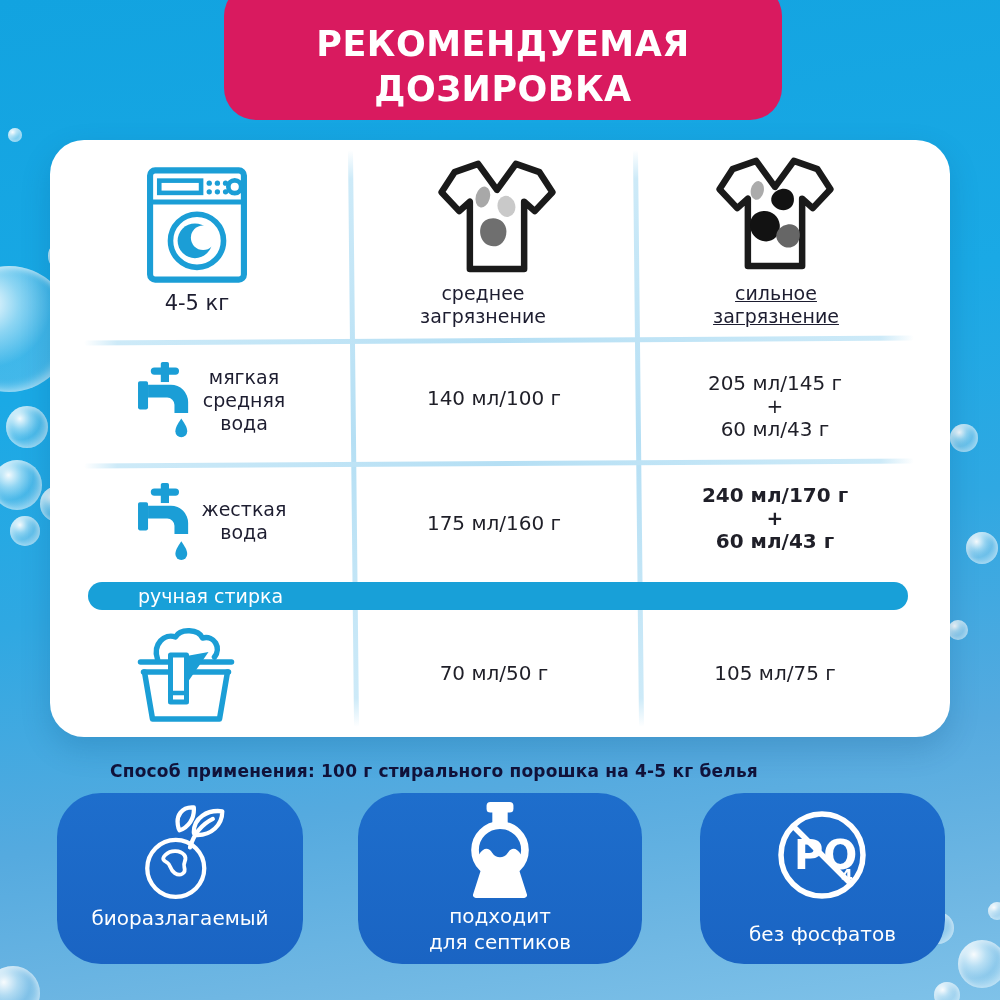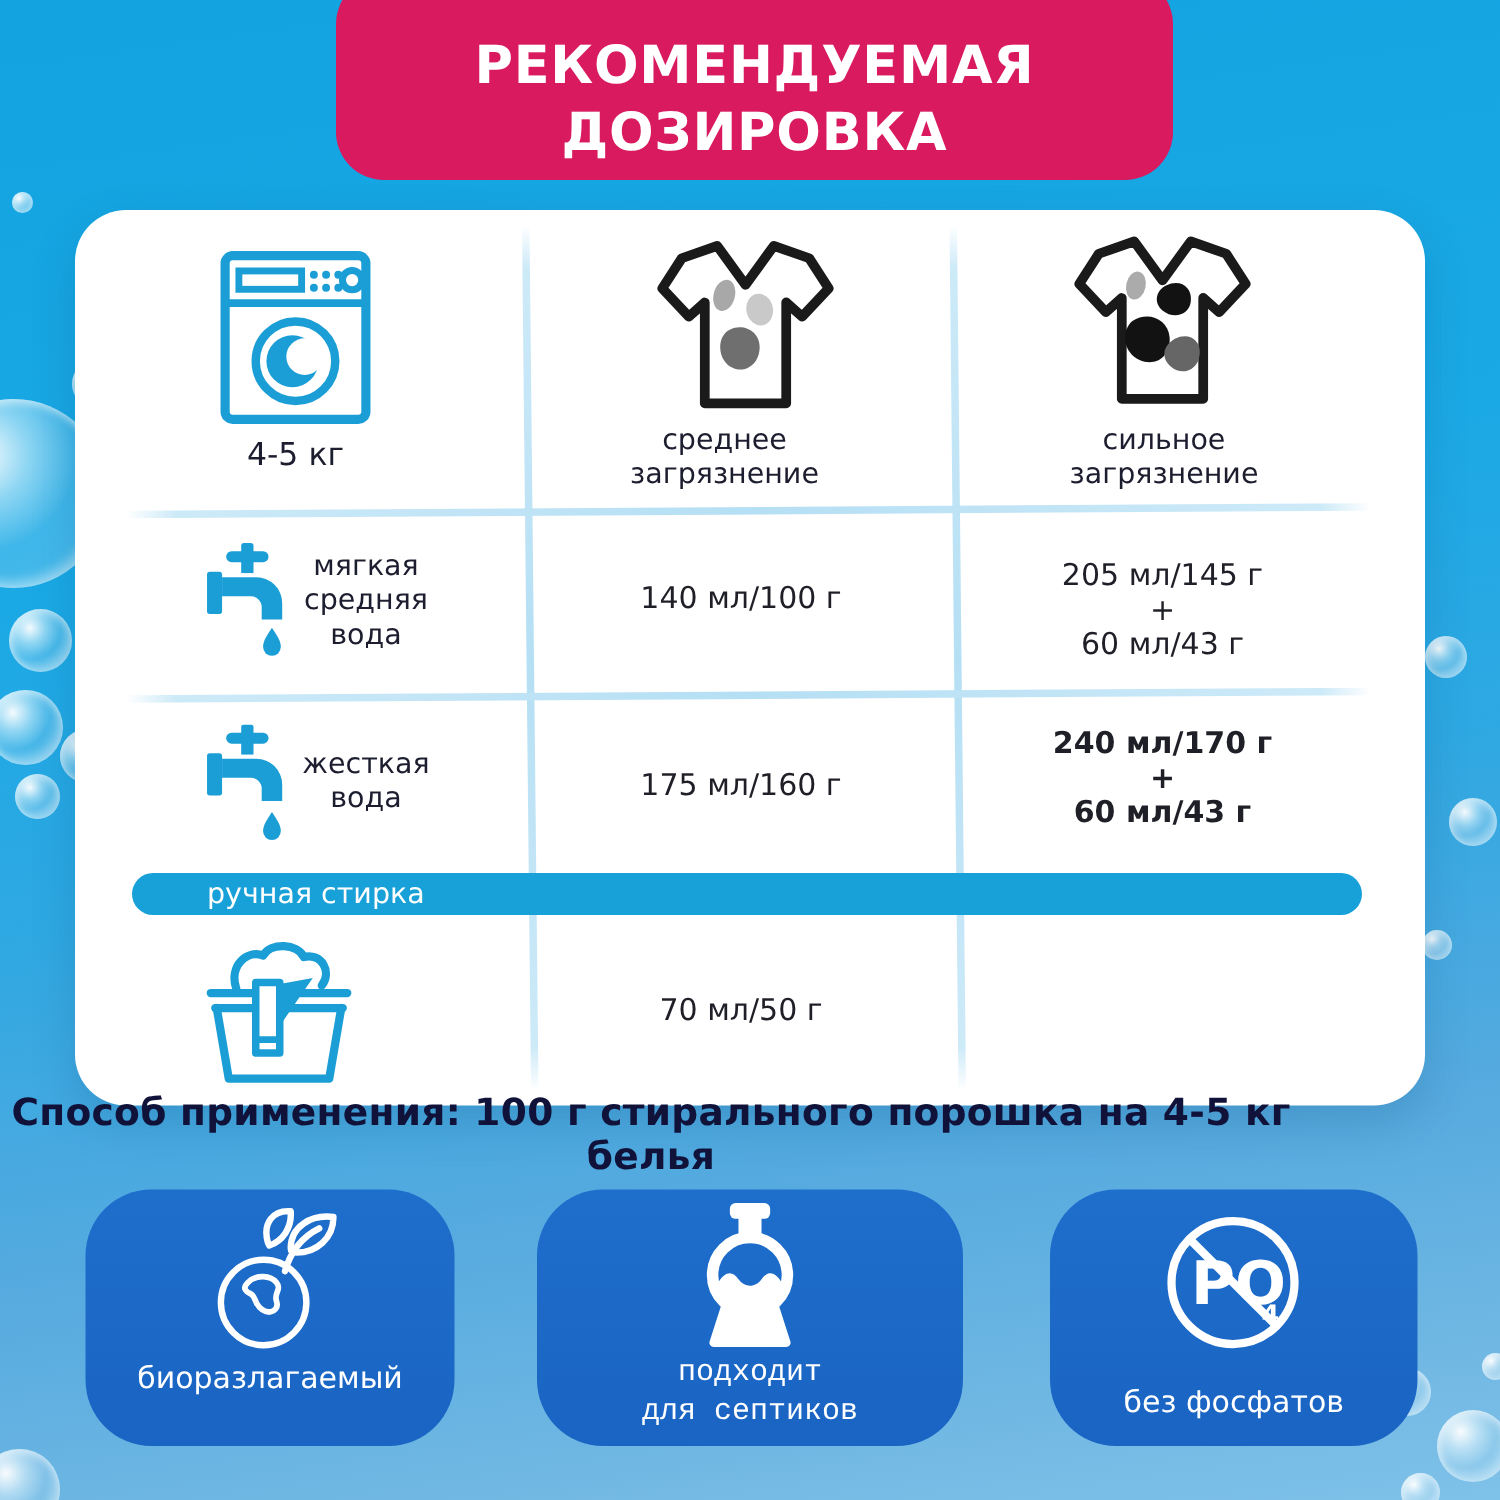--- a/index.html
+++ b/index.html
@@ -30,22 +30,22 @@
     background:linear-gradient(90deg,rgba(181,223,244,0) 0%,#cdeaf8 4%,#b5dff4 50%,#cdeaf8 96%,rgba(181,223,244,0) 100%);
     transform:rotate(-0.35deg);}
   .cell-label{position:absolute;text-align:center;color:#1d1d30;font-size:19px;line-height:23px;}
   .dose{position:absolute;width:200px;text-align:center;color:#1f1f28;font-size:20px;line-height:23px;}
   .icon-box{position:absolute;}
   .icon-box svg{width:100%;height:100%;display:block;}
 
   .handwash-bar{position:absolute;left:38px;top:442px;width:820px;height:28px;background:#18a0d8;
     border-radius:14px;color:#fff;font-size:19px;line-height:28px;padding-left:50px;box-sizing:border-box;}
 
-  .usage-note{position:absolute;left:0;top:727px;width:868px;text-align:center;color:#10123a;
-    font-size:25px;font-weight:bold;letter-spacing:.2px;}
+  .usage-note{position:absolute;left:0;top:761px;width:868px;text-align:center;color:#10123a;
+    font-size:17px;font-weight:bold;letter-spacing:.2px;}
 
   
   .badge{position:absolute;top:793px;height:171px;background:linear-gradient(180deg,#1e6ecc 0%,#1a64c3 100%);
     border-radius:44px;}
   .badge .b-icon{position:absolute;}
   .badge .b-icon svg{width:100%;height:100%;display:block;}
   .badge .b-label{position:absolute;left:0;width:100%;text-align:center;color:#fff;font-size:20px;line-height:26px;}
   svg text{font-family:"DejaVu Sans","Liberation Sans",sans-serif;}
 </style>
 </head>
@@ -119,21 +119,21 @@
 
     <div class="icon-box" style="left:666px;top:13px;width:118px;height:122px;">
       <svg viewBox="0 0 100 100">
         <path d="M34,5 L14,12 L3,29 L18,45 L27,37 L27,94 L73,94 L73,37 L82,45 L97,29 L86,12 L66,5 L50,27 Z" fill="#ffffff" stroke="#1a1a1a" stroke-width="5.5" stroke-linejoin="round"></path>
         <ellipse cx="35" cy="30" rx="5.5" ry="8" transform="rotate(12 35 30)" fill="#ababab"></ellipse>
         <path d="M52,30 C60,26 67,31 66,39 C65,47 56,49 50,44 C45,40 46,33 52,30 Z" fill="#121212"></path>
         <path d="M33,50 C42,44 53,49 54,59 C55,70 46,76 37,72 C28,68 26,56 33,50 Z" fill="#121212"></path>
         <path d="M57,60 C65,56 72,61 71,69 C70,78 61,81 55,76 C49,71 50,64 57,60 Z" fill="#666666"></path>
       </svg>
     </div>
-    <div class="cell-label pre" style="left:626px;top:142px;width:200px;">сильное
+    <div class="cell-label pre" style="left:626px;top:142px;width:200px;text-decoration:underline;">сильное
 загрязнение</div>
 
     <div class="icon-box" style="left:88px;top:222px;width:62px;height:82px;">
       <svg viewBox="0 0 68 90" fill="#1b9ed6">
         <rect x="25" y="0" width="9" height="9" rx="2"></rect>
         <rect x="14" y="6" width="31" height="8" rx="4"></rect>
         <rect x="25" y="13" width="9" height="9"></rect>
         <rect x="0" y="21" width="11" height="31" rx="2"></rect>
         <path d="M11,25 H36 A19,19 0 0 1 55,44 V56 H40 V47 A8,8 0 0 0 32,39 H11 Z"></path>
         <path d="M47.5,62 C43.5,68 41,72 41,76 A6.5,6.5 0 0 0 54,76 C54,72 51.5,68 47.5,62 Z"></path>
@@ -173,20 +173,21 @@
         <path d="M29,33 C24,18 36,7 47,11 C52,2 70,3 74,12 C86,9 93,22 86,31"></path>
         <line x1="12" y1="36" x2="103" y2="36"></line>
         <line x1="15" y1="46" x2="100" y2="46"></line>
         <path d="M16,46 L24,93 H91 L99,46"></path>
         <path d="M42,29 H58 V76 H42 Z" fill="#ffffff" stroke-width="5"></path>
         <line x1="42" y1="67" x2="58" y2="67" stroke-width="4.5"></line>
         <path d="M58,30 L80,26 L60,55 Z" fill="#1b9ed6" stroke="none"></path>
       </svg>
     </div>
     <div class="dose" style="left:344px;top:522px;">70 мл/50 г</div>
+    <div class="dose" style="left:625px;top:522px;">105 мл/75 г</div>
   </div>
 
   <div class="usage-note">Способ применения: 100 г стирального порошка на 4-5 кг белья</div>
 
   <div class="badge" style="left:57px;width:246px;">
     <div class="b-icon" style="left:76px;top:12px;width:95px;height:100px;">
       <svg viewBox="0 0 100 104" fill="none" stroke="#ffffff" stroke-width="4.5" stroke-linecap="round" stroke-linejoin="round">
         <circle cx="45" cy="66" r="30"></circle>
         <path d="M34,52 C40,46 50,47 54,52 C58,57 52,59 54,65 C56,71 50,75 44,71 C38,67 40,62 36,60 C32,58 30,56 34,52 Z" stroke-width="4"></path>
         <path d="M60,44 C64,30 72,20 84,14"></path>
@@ -200,21 +201,21 @@
   <div class="badge" style="left:358px;width:284px;">
     <div class="b-icon" style="left:94px;top:6px;width:96px;height:102px;">
       <svg viewBox="0 0 100 100" fill="#ffffff">
         <rect x="36" y="0" width="28" height="11" rx="4"></rect>
         <rect x="42" y="9" width="16" height="14"></rect>
         <path d="M22,96 L30,71 H70 L78,96 A3,3 0 0 1 75,100 H25 A3,3 0 0 1 22,96 Z"></path>
         <circle cx="50" cy="50" r="26" fill="none" stroke="#ffffff" stroke-width="8"></circle>
         <path d="M28,55 C33,47 38,47 42,53 C46,59 54,59 58,53 C62,47 67,47 72,55 A22,22 0 0 1 28,55 Z"></path>
       </svg>
     </div>
-    <div class="b-label pre" style="top:110px;font-family:Liberation Mono, monospace;">подходит
+    <div class="b-label pre" style="top:110px;">подходит
 для септиков</div>
   </div>
 
   <div class="badge" style="left:700px;width:245px;">
     <div class="b-icon" style="left:72px;top:12px;width:100px;height:100px;">
       <svg viewBox="0 0 100 100">
         <circle cx="50" cy="50" r="41" fill="none" stroke="#ffffff" stroke-width="5.5"></circle>
         <line x1="21" y1="21" x2="79" y2="79" stroke="#ffffff" stroke-width="5.5"></line>
         <text x="22" y="64" font-size="40" font-weight="bold" fill="#ffffff">PO</text>
         <text x="69" y="77" font-size="17" font-weight="bold" fill="#ffffff">4</text>

